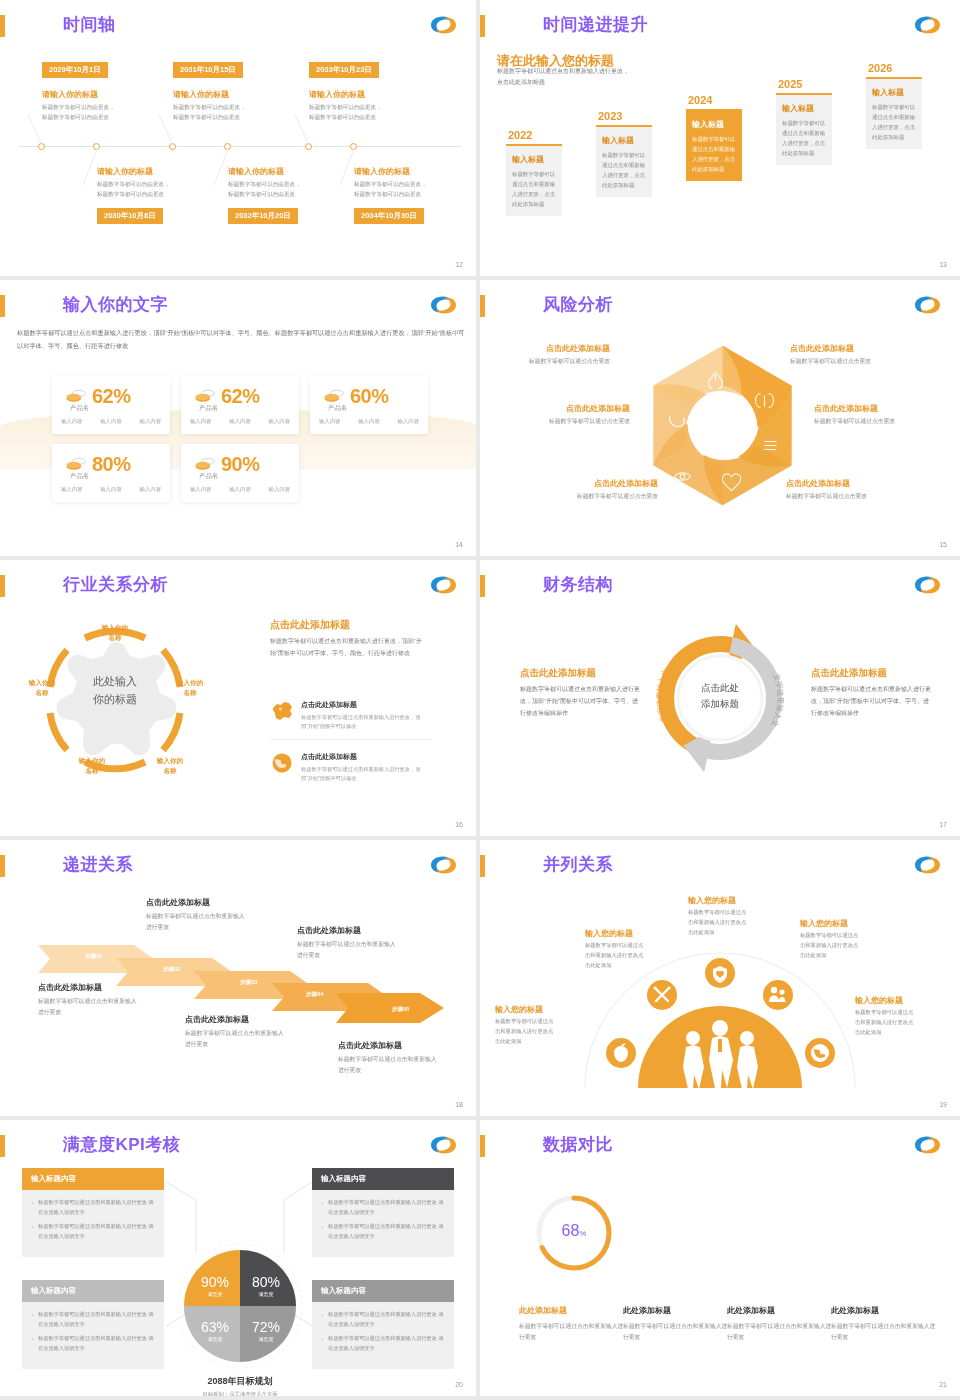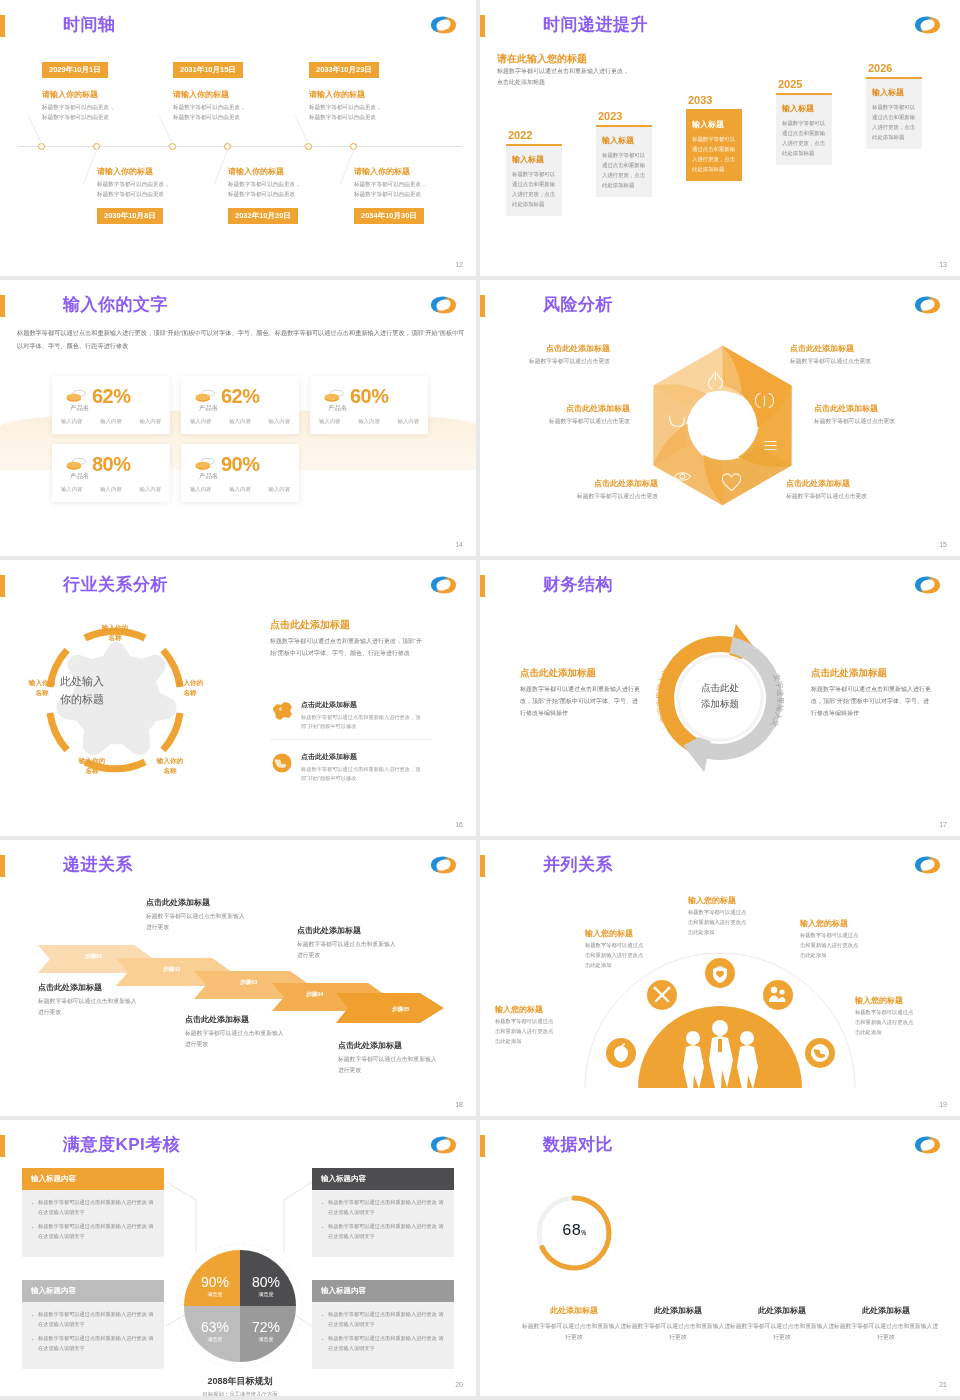--- a/index.html
+++ b/index.html
@@ -21,21 +21,21 @@
   .pagenum { position:absolute; right:13px; bottom:8px; font-size:7px; color:#9a9a9a; }
   
   .logo { position:absolute; right:18px; top:13px; width:30px; height:24px; }
   
   .tl-line { position:absolute; left:18px; top:146px; width:444px; height:1px; background:#e2e2e2; }
   .tl-node { position:absolute; width:7px; height:7px; border:1.4px solid #efa333; border-radius:50%; background:#fff; top:143px; }
   .tl-badge { position:absolute; background:#efa333; color:#fff; font-size:7.5px; font-weight:bold; padding:3px 7px; white-space:nowrap;}
   .tl-h { position:absolute; font-size:8px; font-weight:bold; color:#e99a2b; white-space:nowrap;}
   .tl-p { position:absolute; font-size:5.6px; color:#8d8d8d; line-height:1.85; width:95px;}
   
-  .pg-lead-h { position:absolute; left:17px; top:52px; font-size:10px; font-weight:bold; color:#e99a2b;}
+  .pg-lead-h { position:absolute; left:17px; top:52px; font-size:13px; font-weight:bold; color:#e99a2b;}
   .pg-lead-p { position:absolute; left:17px; top:66px; width:135px; font-size:6px; color:#7b7b7b; line-height:1.9;}
   .pg-col { position:absolute; width:56px; }
   .pg-year { font-size:11px; font-weight:bold; color:#e99a2b; margin-bottom:3px; padding-left:2px;}
   .pg-card { border-top:2px solid #efa333; background:#f1f1f1; padding:8px 6px 7px 6px; }
   .pg-card.hl { background:#efa333; border-top:2px solid #efa333; }
   .pg-card h5 { font-size:8px; font-weight:bold; color:#e08c1d; margin-bottom:4px;}
   .pg-card.hl h5 { color:#fff; }
   .pg-card p { font-size:5.4px; color:#8a8a8a; line-height:1.85;}
   .pg-card.hl p { color:#fff6e8; }
   
@@ -48,21 +48,21 @@
   .s3-pct { font-size:20px; font-weight:bold; color:#ef9f2c; letter-spacing:-.5px;}
   .s3-name { position:absolute; left:18px; top:28px; font-size:6.4px; color:#8f8f8f;}
   .s3-row { position:absolute; left:0; right:0; bottom:9px; display:flex; justify-content:space-around; }
   .s3-row span { font-size:5.4px; color:#a2a2a2; }
   
   .s4-lbl { position:absolute; }
   .s4-lbl h5 { font-size:8px; font-weight:bold; color:#e99a2b; white-space:nowrap;}
   .s4-lbl p { font-size:5.8px; color:#8b8b8b; margin-top:3px; white-space:nowrap;}
   
   .s5-ring-lbl { position:absolute; font-size:6.6px; font-weight:bold; color:#e99a2b; text-align:center; line-height:1.5; width:60px;}
-  .s5-center { position:absolute; text-align:left; font-size:11px; color:#5c5c5c; line-height:1.6; width:110px; left:60px; top:113px;}
+  .s5-center { position:absolute; text-align:center; font-size:11px; color:#5c5c5c; line-height:1.6; width:110px; left:60px; top:113px;}
   .s5-rh { position:absolute; left:270px; top:58px; font-size:10px; font-weight:bold; color:#e99a2b;}
   .s5-rp { position:absolute; left:270px; top:76px; width:158px; font-size:6px; color:#7d7d7d; line-height:1.95;}
   .s5-item { position:absolute; left:270px; display:flex; gap:7px; border-bottom:1px solid #f0f0f0; padding-bottom:7px; width:162px;}
   .s5-item h6 { font-size:7px; font-weight:bold; color:#3d3d3d; margin-bottom:3px;}
   .s5-item p { font-size:5.2px; color:#9a9a9a; line-height:1.8;}
   
   .s6-h { position:absolute; font-size:9.5px; font-weight:bold; color:#e99a2b; }
   .s6-p { position:absolute; width:120px; font-size:6px; color:#767676; line-height:2.0; }
   .s6-center { position:absolute; left:180px; top:120px; width:120px; text-align:center; font-size:9.5px; color:#4b4b4b; line-height:1.65;}
   
@@ -72,24 +72,24 @@
   
   .s8-h { position:absolute; font-size:8px; font-weight:bold; color:#e99a2b; white-space:nowrap;}
   .s8-p { position:absolute; width:62px; font-size:5.3px; color:#8b8b8b; line-height:1.85;}
   
   .k-panel { position:absolute; width:142px; }
   .k-head { font-size:7.5px; font-weight:bold; color:#fff; padding:6px 9px;}
   .k-body { background:#f0f0f0; padding:8px 9px 10px 9px; min-height:60px;}
   .k-body li { list-style:none; font-size:5.2px; color:#8c8c8c; line-height:1.85; margin-bottom:5px; padding-left:7px; position:relative;}
   .k-body li:before { content:"·"; position:absolute; left:0; top:-1px; font-size:8px;}
   
-  .d-wrap { position:absolute; top:185px; width:110px; text-align:center;}
+  .d-wrap { position:absolute; top:185px; width:110px; text-align:left;}
   .d-wrap h5 { font-size:8px; font-weight:bold; margin-bottom:5px;}
   .d-wrap p { font-size:5.8px; color:#8d8d8d; line-height:1.9;}
-  .d-val { position:absolute; width:100%; text-align:center; top:48%; transform:translateY(-50%); font-size:16px; color:#0f172a;font-family:Liberation Mono, monospace;}
+  .d-val { position:absolute; width:100%; text-align:center; top:48%; transform:translateY(-50%); font-size:16px; color:#8b5cf6;}
   .d-val small { font-size:8px; }
   svg { display:block; overflow:visible; }
 </style>
 </head>
 <body>
 
 <div class="deck">
 
 <div class="slide">
   <div class="accent-bar"></div>
@@ -169,21 +169,21 @@
     </div>
   </div>
   <div class="pg-col" style="left:116px;top:110px;">
     <div class="pg-year">2023</div>
     <div class="pg-card">
       <h5>输入标题</h5>
       <p>标题数字等都可以通过点击和重新输入进行更改，点击此处添加标题</p>
     </div>
   </div>
   <div class="pg-col" style="left:206px;top:94px;">
-    <div class="pg-year">2033</div>
+    <div class="pg-year">2024</div>
     <div class="pg-card hl">
       <h5>输入标题</h5>
       <p>标题数字等都可以通过点击和重新输入进行更改，点击此处添加标题</p>
     </div>
   </div>
   <div class="pg-col" style="left:296px;top:78px;">
     <div class="pg-year">2025</div>
     <div class="pg-card">
       <h5>输入标题</h5>
       <p>标题数字等都可以通过点击和重新输入进行更改，点击此处添加标题</p>

